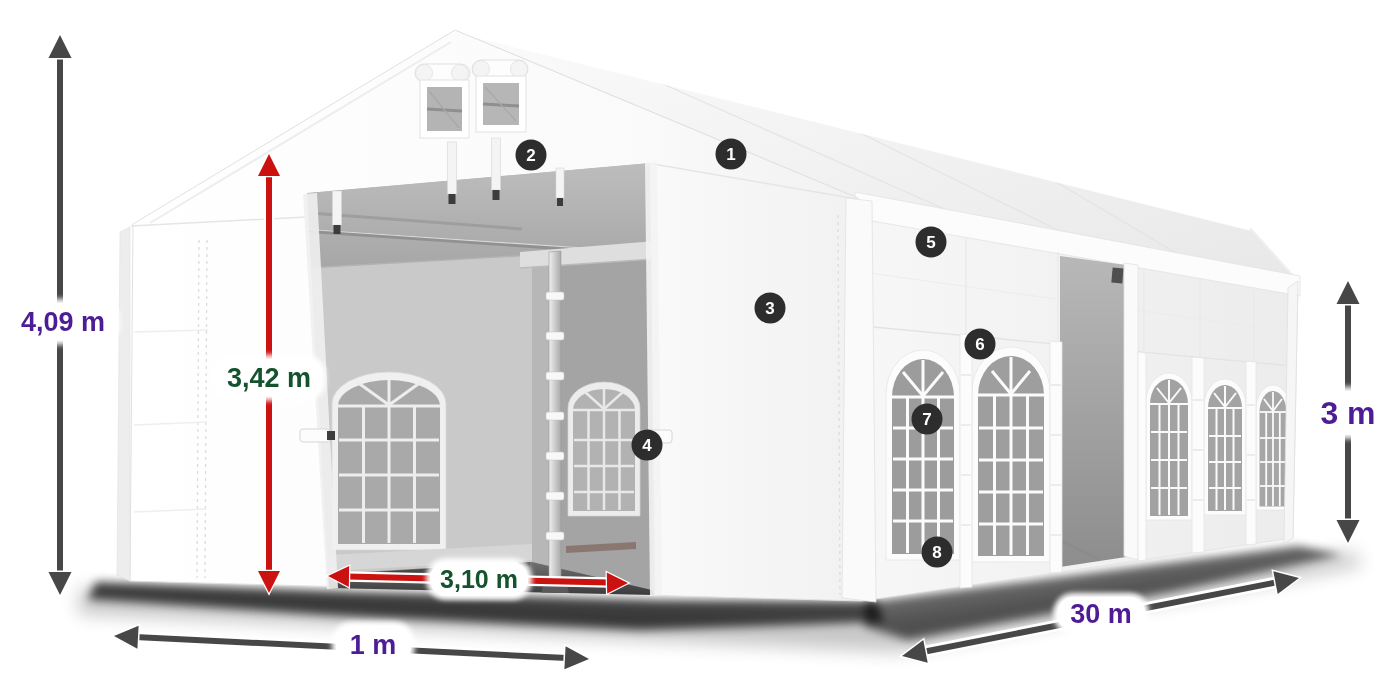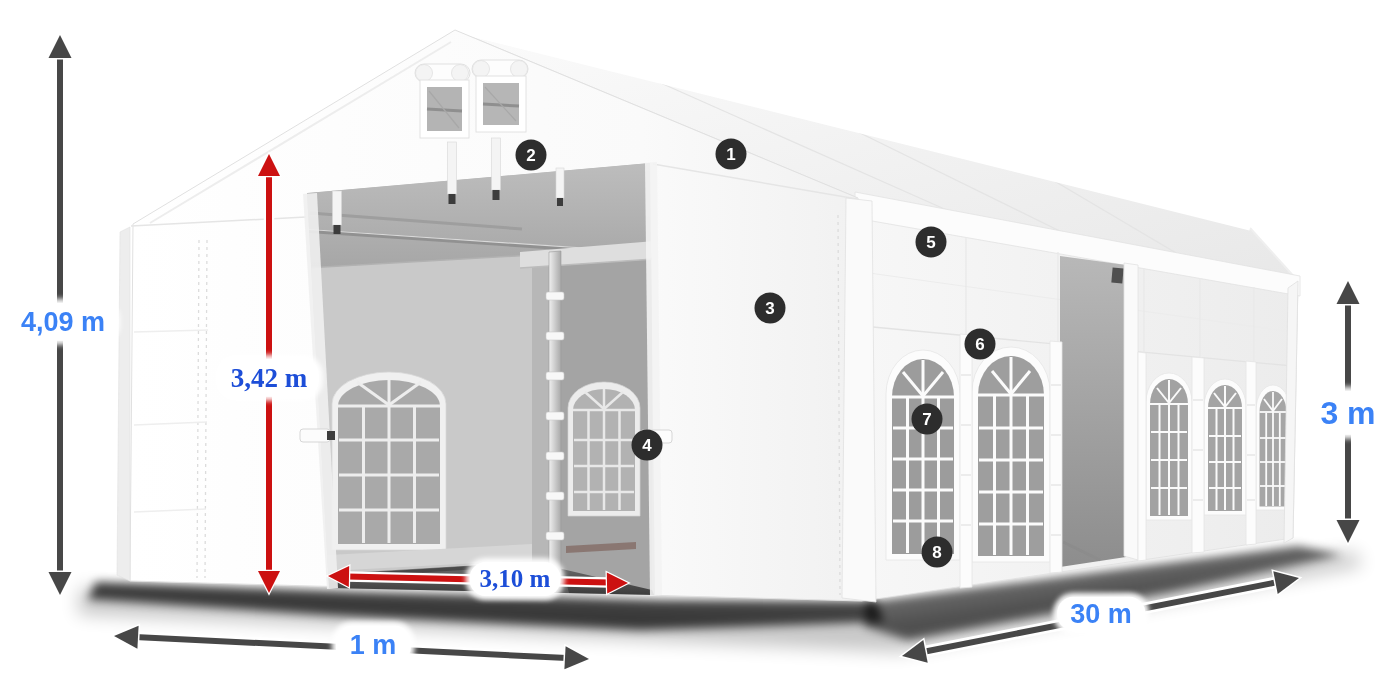--- a/index.html
+++ b/index.html
@@ -2,24 +2,24 @@
 <html><head>
 <meta charset="utf-8">
 <style>
   html,body{margin:0;padding:0;background:#fff;}
   .stage{position:relative;width:1400px;height:700px;background:#ffffff;overflow:hidden;
          font-family:"Liberation Sans",sans-serif;}
   .stage svg{position:absolute;left:0;top:0;}
 
   
   .pill{position:absolute;transform:translate(-50%,-50%);background:#fff;border-radius:16px;
-        padding:3px 11px;font-weight:bold;font-size:27px;color:#3b82f6;white-space:nowrap;
+        padding:3px 11px;font-weight:bold;font-size:27px;color:#4c1d95;white-space:nowrap;
         box-shadow:0 0 5px 4px rgba(255,255,255,.95);line-height:1.2;z-index:5;}
-  .pill.red{color:#1d4ed8;font-family:Liberation Serif, serif;}
-  .pill.small{font-size:25px;padding:2px 10px;margin-left:36px;}
+  .pill.red{color:#14532d;}
+  .pill.small{font-size:25px;padding:2px 10px;}
   .p-409{left:63px;top:322px;}
   .p-342{left:269px;top:378px;}
   .p-310{left:479px;top:579px;}
   .p-6{left:373px;top:645px;padding:3px 14px;}
   .p-30{left:1101px;top:614px;padding:1px 13px;}
   .p-3{left:1348px;top:413px;padding:3px 12px;font-size:32px;}
 
   
   .co{position:absolute;width:31px;height:31px;border-radius:50%;background:#2d2d2d;color:#fff;
       font-weight:bold;font-size:17px;line-height:31px;text-align:center;

